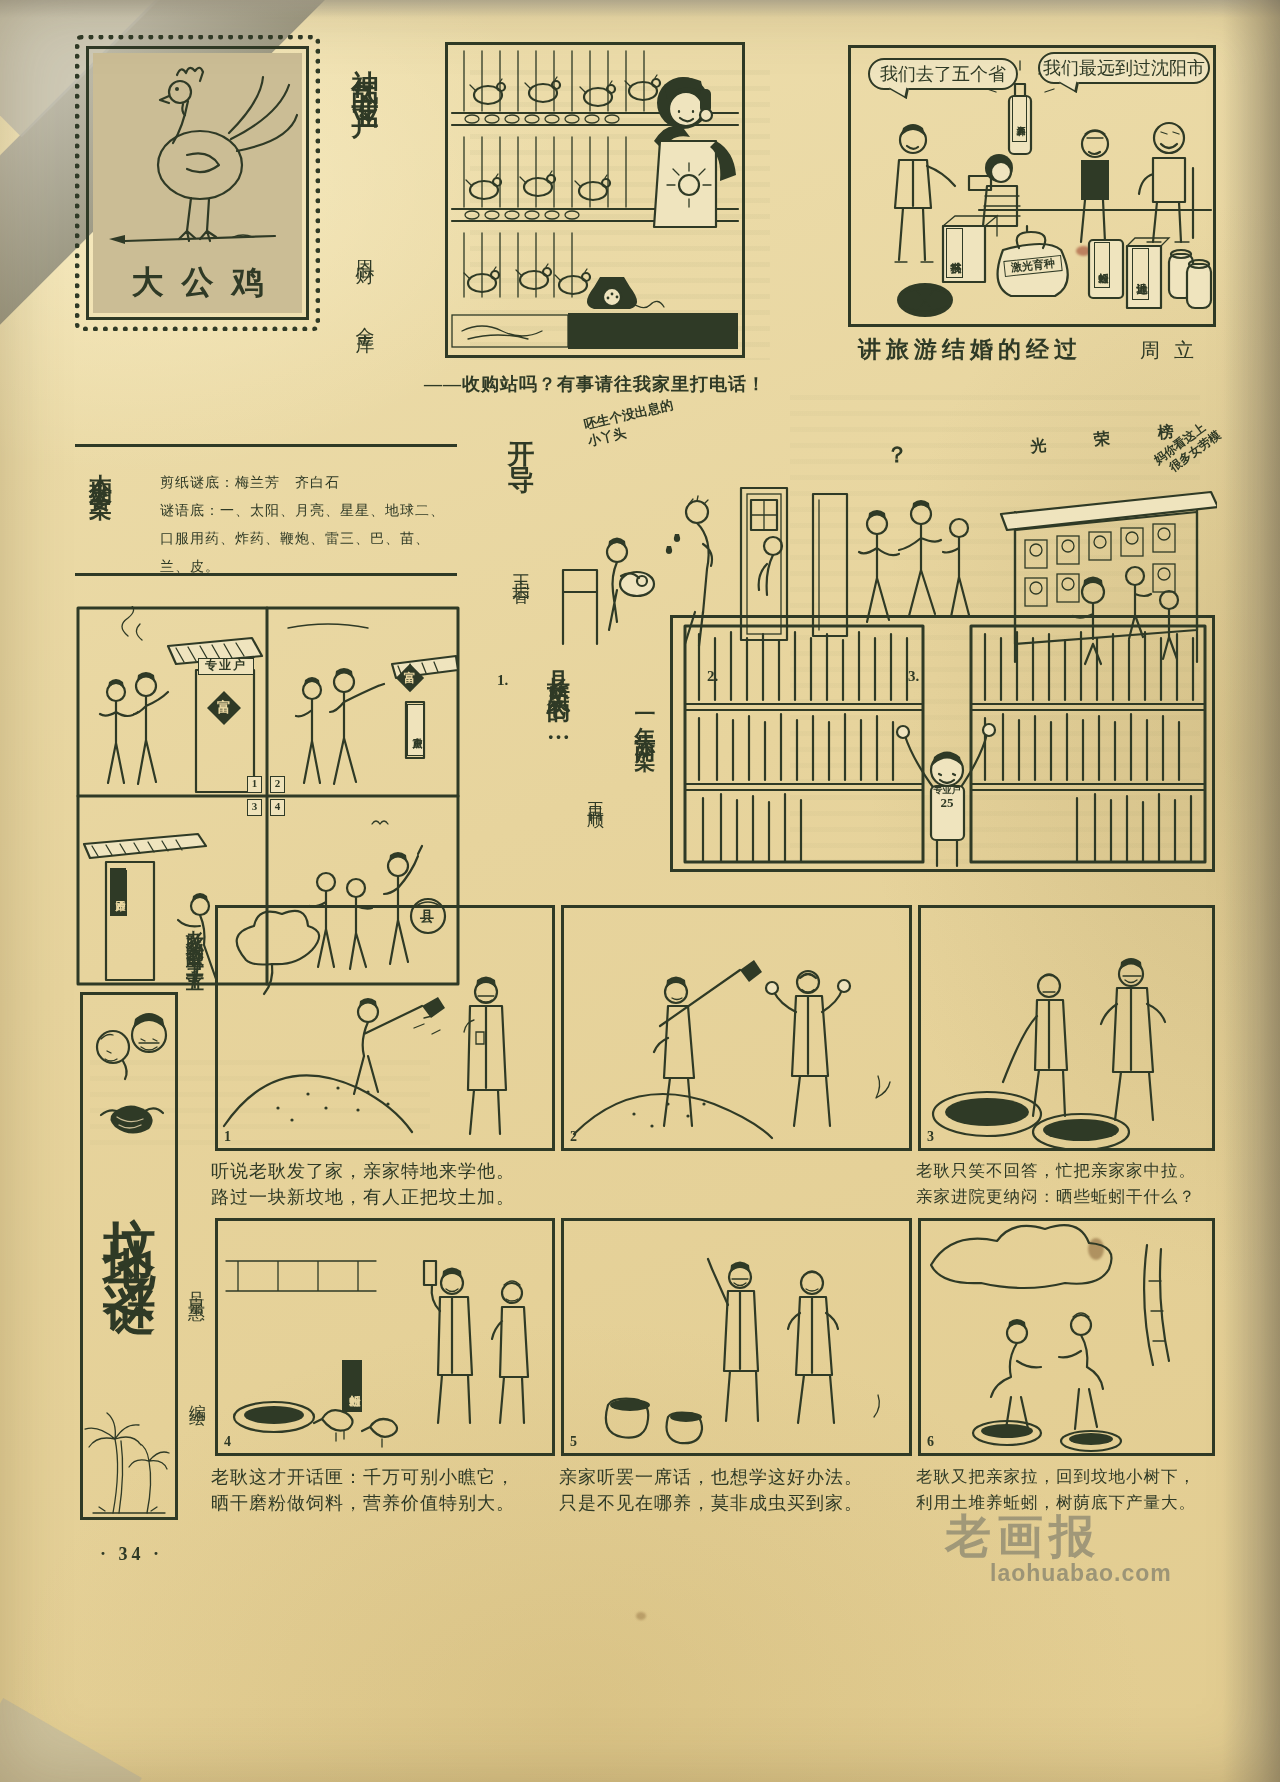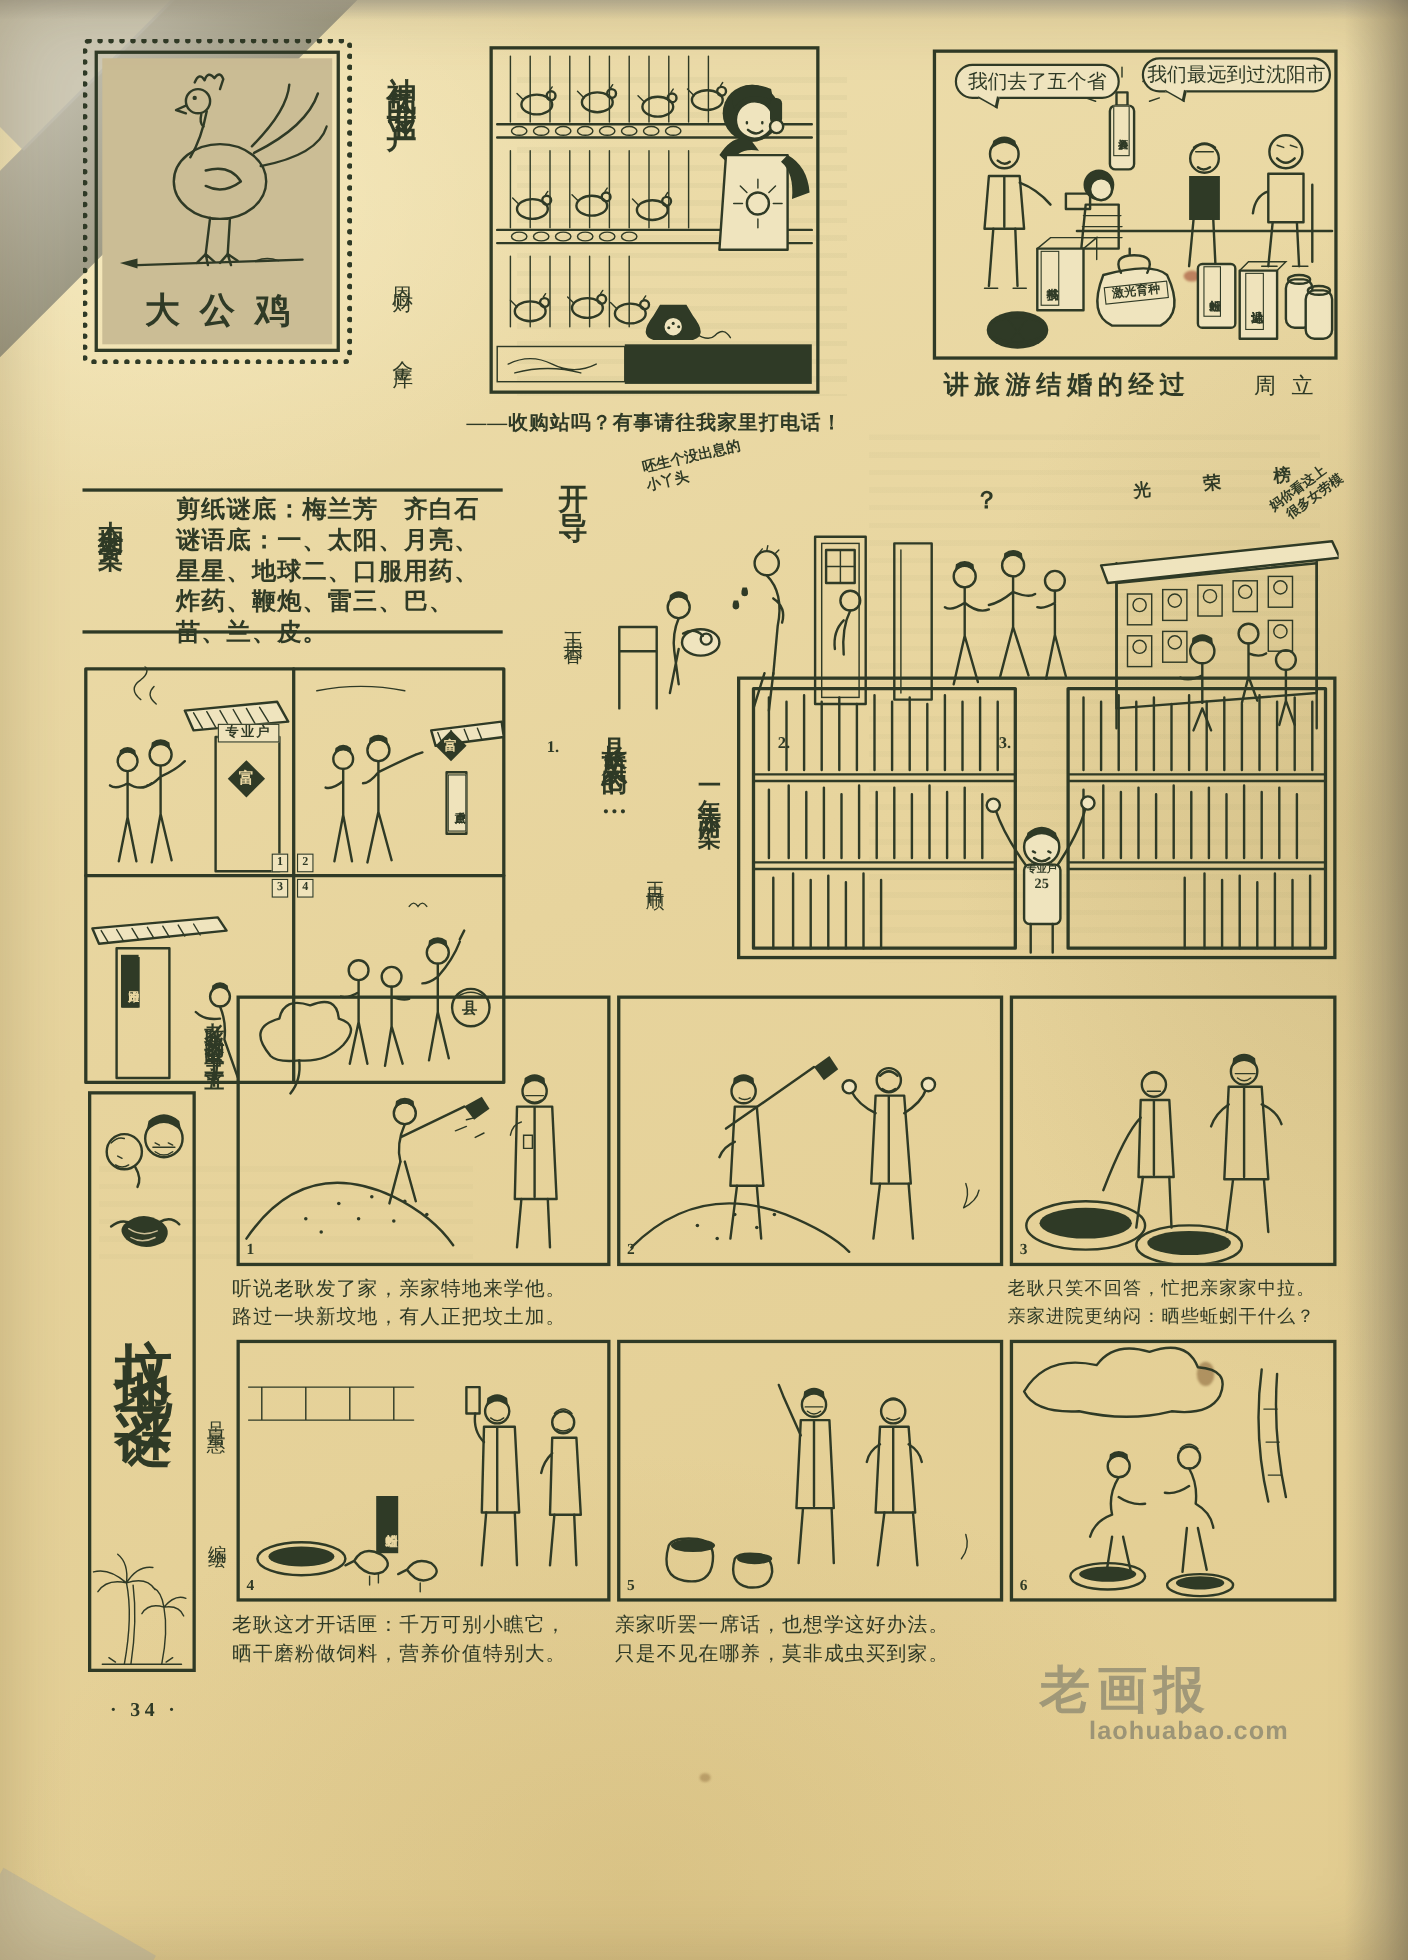--- a/index.html
+++ b/index.html
@@ -206,21 +206,21 @@
   <div class="abs vt lbl" style="left:1012px;top:96px;width:15px;height:46px;font-size:9px;border-width:1px">人参补酒</div>
   <div class="abs vt lbl" style="left:946px;top:228px;width:17px;height:50px;font-size:11px">科技书</div>
   <div class="abs lbl" style="left:1004px;top:258px;width:58px;height:16px;font-size:11px;transform:rotate(-6deg)">激光育种</div>
   <div class="abs vt lbl" style="left:1094px;top:242px;width:16px;height:46px;font-size:10px">蚯蚓粉</div>
   <div class="abs vt lbl" style="left:1132px;top:248px;width:17px;height:52px;font-size:11px">地温计</div>
   <div class="abs" style="left:858px;top:334px;font-size:23px;font-weight:bold;letter-spacing:5px">讲旅游结婚的经过</div>
   <div class="abs" style="left:1140px;top:337px;font-size:20px;letter-spacing:14px">周立</div>
 
   <div class="abs" style="left:75px;top:444px;width:382px;height:132px;border-top:3px solid #2f3a26;border-bottom:3px solid #2f3a26;display:flex">
     <div class="vt" style="font-size:23px;font-weight:bold;letter-spacing:7px;padding:8px 6px 0 10px">本期答案</div>
-    <div style="flex:1;padding:2px 4px 0 38px;font-size:22px;font-weight:bold;line-height:28px;letter-spacing:1px">
+    <div style="flex:1;padding:22px 4px 0 38px;font-size:14px;font-weight:normal;line-height:28px;letter-spacing:1px">
       <div>剪纸谜底：梅兰芳　齐白石</div>
       <div>谜语底：一、太阳、月亮、星星、地球二、口服用药、炸药、鞭炮、雷三、巴、苗、兰、皮。</div>
     </div>
   </div>
 
   <div class="abs vt" style="left:503px;top:420px;height:130px;font-size:27px;font-weight:bold;letter-spacing:26px">开导</div>
   <div class="abs vt" style="left:509px;top:560px;height:110px;font-size:18px;letter-spacing:6px">王启香</div>
 
   <svg class="abs" width="672" height="272" viewBox="0 0 672 272" style="left:545px;top:394px">
     <g>
@@ -582,19 +582,23 @@
   </div>
 
   <div class="abs cap" style="left:211px;top:1464px;width:348px;font-size:18px">
     <div>老耿这才开话匣：千万可别小瞧它，</div>
     <div>晒干磨粉做饲料，营养价值特别大。</div>
   </div>
   <div class="abs cap" style="left:559px;top:1464px;width:355px;font-size:18px">
     <div>亲家听罢一席话，也想学这好办法。</div>
     <div>只是不见在哪养，莫非成虫买到家。</div>
   </div>
+  <div class="abs cap" style="left:916px;top:1464px;width:301px;font-size:16.5px">
+    <div>老耿又把亲家拉，回到坟地小树下，</div>
+    <div>利用土堆养蚯蚓，树荫底下产量大。</div>
+  </div>
 
   <div class="abs" style="left:100px;top:1544px;font-size:18px;font-weight:bold;letter-spacing:4px">· 34 ·</div>
   <div class="abs" style="left:945px;top:1506px;font-size:46px;font-weight:bold;color:rgba(132,129,110,.7);letter-spacing:6px">老画报</div>
   <div class="abs" style="left:990px;top:1560px;font-size:23px;font-weight:bold;color:rgba(132,129,110,.75);letter-spacing:1px;font-family:'Liberation Sans','DejaVu Sans',sans-serif">laohuabao.com</div>
 
   <div class="abs" style="inset:0;pointer-events:none;box-shadow:inset 0 0 70px rgba(90,70,30,.28)"></div>
 </div>
 
 </body></html>

